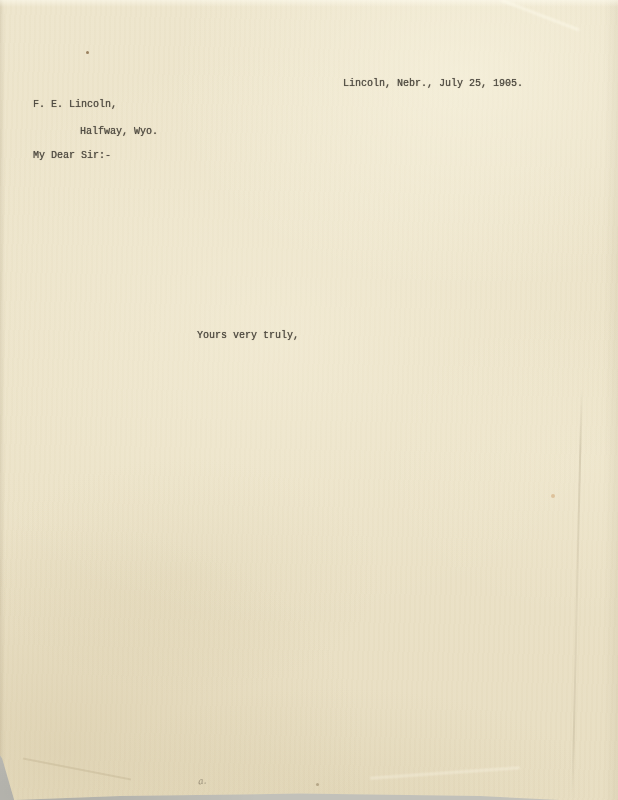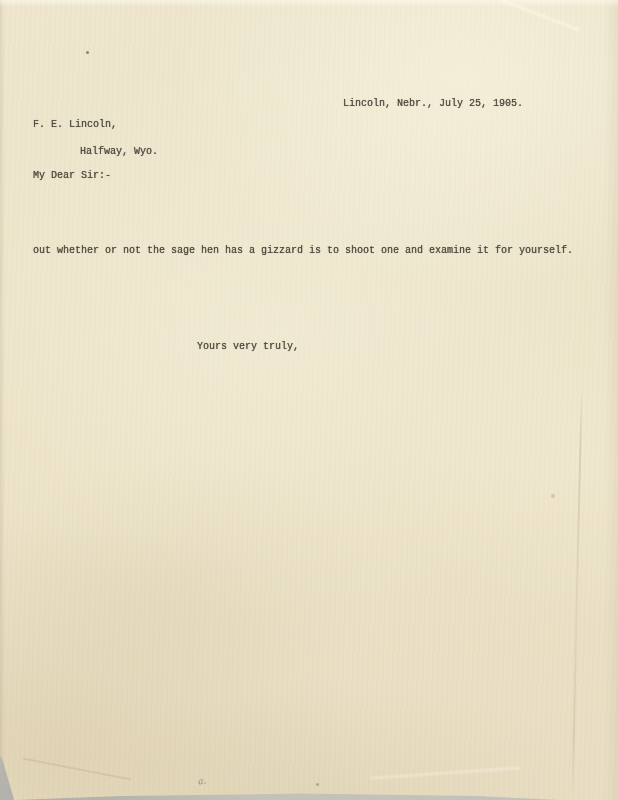--- a/index.html
+++ b/index.html
@@ -36,30 +36,29 @@
   }
   .typed {
     position: absolute;
     font-family: "Liberation Mono", "DejaVu Sans Mono", monospace;
     font-size: 10px;
     line-height: 1.2;
     color: #4f4b42;
     text-shadow: 0 0 0.8px rgba(74,68,56,0.65), 0.3px 0.3px 0.5px rgba(74,68,56,0.25);
     white-space: pre;
     filter: blur(0.15px);
-    margin-top: 20px;
   }
   .dateline   { left: 343px; top: 78px; }
   .recipient-name    { left: 33px; top: 99px; }
   .recipient-address { left: 80px; top: 126px; }
   .salutation { left: 33px; top: 150px; font-family: Liberation Mono, monospace; }
   .body-block { left: 33px; top: 170px; line-height: 24.3px; width: 560px; }
   .body-block .line { height: 24.3px; white-space: pre; }
   .body-block .indent { padding-left: 89px; }
-  .closing    { left: 197px; top: 321px; text-align: right; }
+  .closing    { left: 197px; top: 330px; text-align: right; }
 
   .pencil-mark {
     position: absolute;
     left: 198px; top: 776px;
     font-family: "DejaVu Serif", serif;
     font-style: italic;
     font-size: 9px;
     color: rgba(108,98,82,0.65);
     transform: rotate(-8deg);
   }
@@ -109,21 +108,20 @@
     <div class="speck speck-3"></div>
 
     <div class="typed dateline">Lincoln, Nebr., July 25, 1905.</div>
 
     <div class="typed recipient-name">F. E. Lincoln,</div>
     <div class="typed recipient-address">Halfway, Wyo.</div>
 
     <div class="typed salutation">My Dear Sir:-</div>
 
     <div class="typed body-block">
-      <div class="line">out whether or not the sage hen has a gizzard is to shoot one and examine it for yourself.</div>
     </div>
 
     <div class="typed closing">Yours very truly,</div>
 
     <div class="pencil-mark">a.</div>
 
   </div>
 </div>
 
 </body></html>

